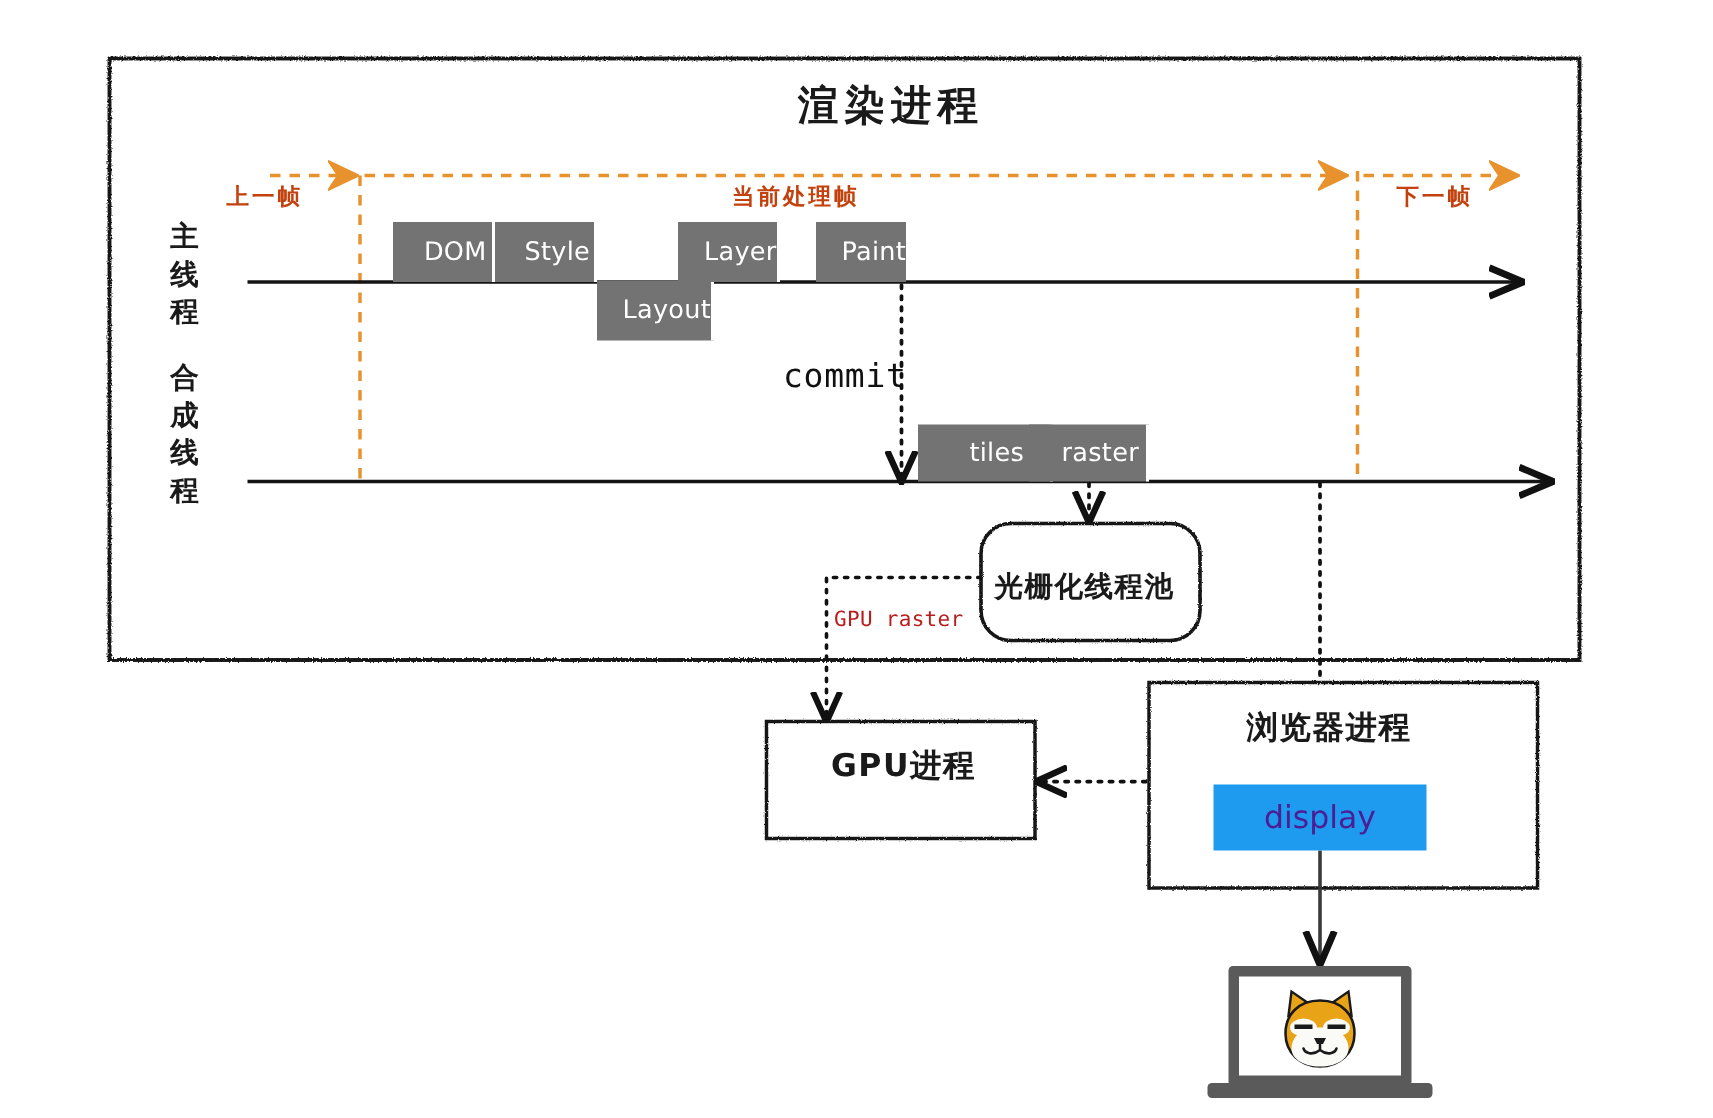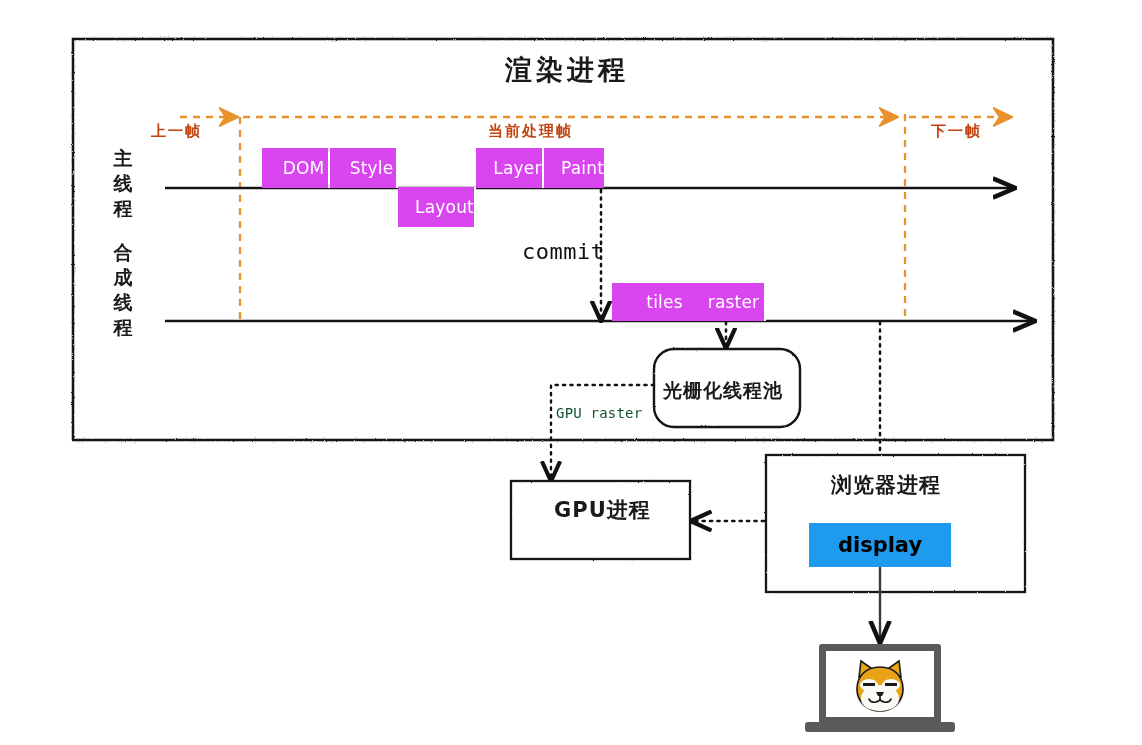--- a/index.html
+++ b/index.html
@@ -23,39 +23,40 @@
     position: absolute;
     left: 0;
     top: 0;
     width: 1142px;
     height: 745px;
   }
 
   
   .blue-box {
     position: absolute;
-    background: #d946ef;
+    background: #737373;
     color: #ffffff;
     display: flex;
     align-items: center;
     justify-content: center;
     font-family: "DejaVu Sans", sans-serif;
     font-size: 17px;
     letter-spacing: 0.2px;
     box-sizing: border-box;
     border-right: 2px solid #ffffff;
     padding-left: 17px;
   }
   .blue-box.last { border-right: none; }
 
   
   .lbl {
     position: absolute;
     color: #111111;
     white-space: nowrap;
+    margin-left: 27px;
   }
   .cn {
     font-family: "DejaVu Sans", sans-serif;
     font-weight: 600;
     color: #1a1a1a;
   }
   .title-cn {
     font-size: 27px;
     letter-spacing: 4px;
   }
@@ -85,21 +86,21 @@
     position: absolute;
     font-family: "DejaVu Sans Mono", monospace;
     font-size: 22px;
     color: #111111;
     letter-spacing: 0.5px;
   }
   .gpu-raster-label {
     position: absolute;
     font-family: "DejaVu Sans Mono", monospace;
     font-size: 14px;
-    color: #14532d;
+    color: #b91c1c;
     letter-spacing: 0.2px;
     text-align: center;
   }
   .pool-label {
     position: absolute;
     font-family: "DejaVu Sans", sans-serif;
     font-size: 19px;
     font-weight: 600;
     color: #1a1a1a;
     letter-spacing: 1px;
@@ -108,27 +109,26 @@
     position: absolute;
     font-family: "DejaVu Sans", sans-serif;
     font-size: 21px;
     font-weight: 600;
     color: #1a1a1a;
     letter-spacing: 1px;
   }
   .display-box {
     position: absolute;
     background: #1E9BEF;
-    color: #000000;
+    color: #4c1d95;
     display: flex;
     align-items: center;
     justify-content: center;
     font-family: "DejaVu Sans", sans-serif;
     font-size: 21px;
-    font-weight: bold;
   }
 
   
   #laptop { position: absolute; }
   .laptop-screen {
     position: absolute;
     border: 7px solid #5a5a5a;
     border-radius: 3px;
     background: #ffffff;
     box-sizing: border-box;
@@ -227,21 +227,21 @@
   <div class="vert-label" style="left:112px; top:240px;">
     <div>合</div>
     <div>成</div>
     <div>线</div>
     <div>程</div>
   </div>
 
   <div class="blue-box" style="left:262px; top:148px; width:68px; height:40px;">DOM</div>
   <div class="blue-box" style="left:330px; top:148px; width:68px; height:40px;">Style</div>
   <div class="blue-box" style="left:398px; top:148px; width:78px; height:40px;margin-top:39px;">Layout</div>
-  <div class="blue-box" style="left:476px; top:148px; width:68px; height:40px;">Layer</div>
+  <div class="blue-box" style="left:452px; top:148px; width:68px; height:40px;">Layer</div>
   <div class="blue-box last" style="left:544px; top:148px; width:60px; height:40px;">Paint</div>
 
   <div class="commit-label" style="left:494px; top:239px;margin-left:28px;">commit</div>
 
   <div class="blue-box" style="left:612px; top:283px; width:90px; height:38px;">tiles</div>
   <div class="blue-box" style="left:686px; top:283px; width:80px; height:38px;">raster</div>
 
   <div class="pool-label" style="left:663px; top:378px;">光栅化线程池</div>
 
   <div class="gpu-raster-label" style="left:556px; top:405px;">GPU raster</div>

